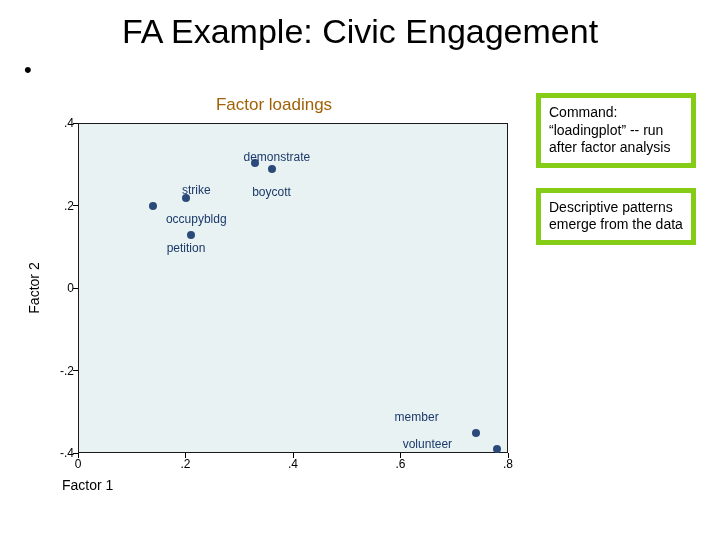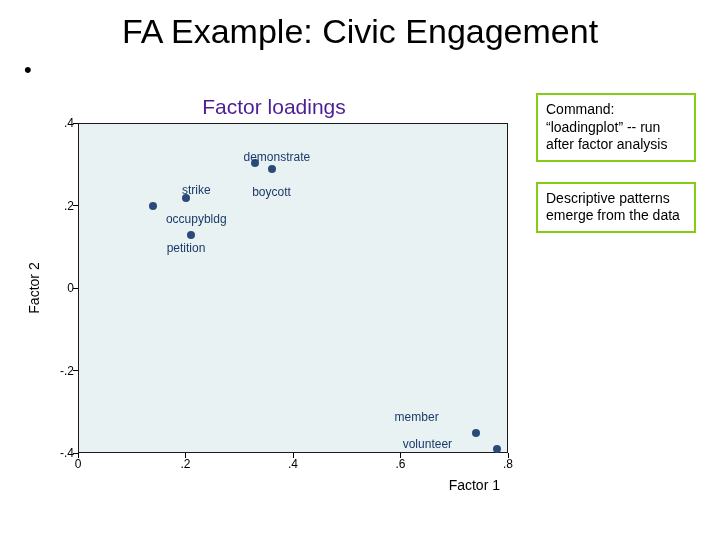--- a/index.html
+++ b/index.html
@@ -48,30 +48,30 @@
     height: 330px;
     background: #e9f2f2;
     border: 1px solid #1a1a1a;
   }
   .chart-title {
     position: absolute;
     top: 6px;
     left: 0;
     right: 0;
     text-align: center;
-    font-size: 21px;
-    color: #4c1d95;
+    font-size: 17px;
+    color: #a16207;
     font-family: Arial, sans-serif;
   }
   .xlabel {
     position: absolute;
     bottom: 6px;
-    left: 46px;
+    left: 38px;
     width: 430px;
-    text-align: right;
+    text-align: left;
     font-size: 14px;
   }
   .ylabel {
     position: absolute;
     left: 2px;
     top: 34px;
     height: 330px;
     width: 16px;
     display: flex;
     align-items: center;
@@ -126,21 +126,21 @@
     transform: translate(-50%, 0);
   }
   .side {
     width: 160px;
     display: flex;
     flex-direction: column;
     gap: 20px;
     padding-top: 4px;
   }
   .box {
-    border: 2px solid #84cc16;
+    border: 5px solid #84cc16;
     padding: 6px 8px;
     font-size: 14px;
     line-height: 1.25;
   }
 </style>
 </head>
 <body>
 
 <div class="title">FA Example:  Civic Engagement</div>
 

